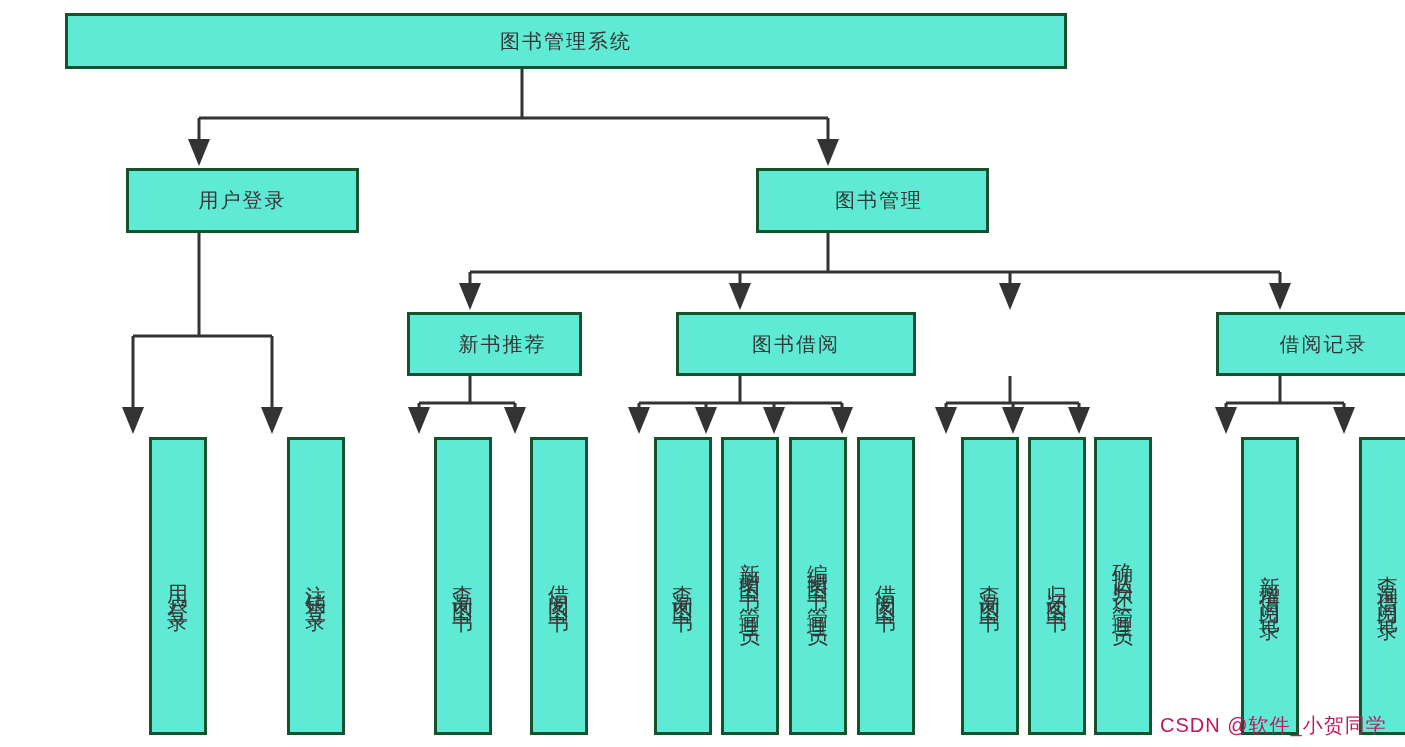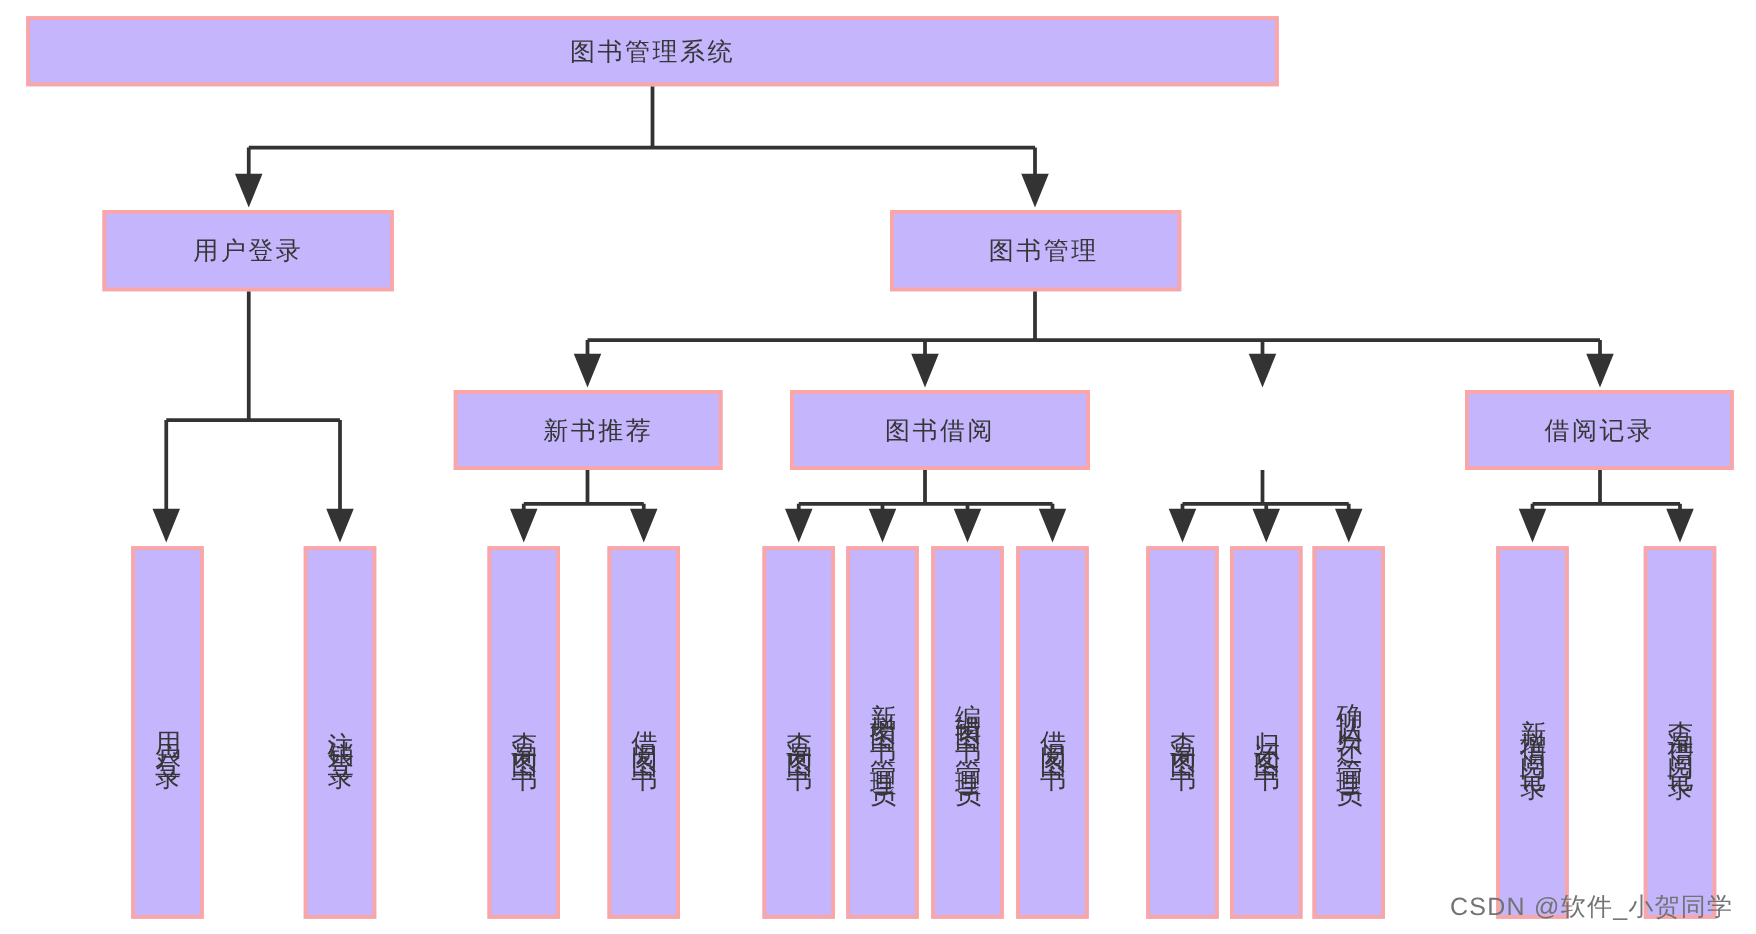--- a/index.html
+++ b/index.html
@@ -8,44 +8,45 @@
     width: 1405px;
     height: 747px;
     background: #ffffff;
     font-family: "Liberation Sans", "DejaVu Sans", sans-serif;
     overflow: hidden;
   }
   #wires { position: absolute; left: 0; top: 0; width: 1405px; height: 747px; }
   .node {
     position: absolute;
     box-sizing: border-box;
-    border: 3px solid #fca5a5;
-    background: #c4b5fd;
+    border: 3px solid #14532d;
+    background: #5eead4;
     display: flex;
     align-items: center;
     justify-content: center;
     color: #363636;
     font-size: 20px;
     letter-spacing: 2px;
     white-space: nowrap;
+    margin-left: 44px;
   }
   .leaf { letter-spacing: 0; }
   .leaf span {
     writing-mode: vertical-rl;
     text-orientation: mixed;
     font-size: 21px;
     letter-spacing: 9px;
     line-height: 1;
   }
   #watermark {
     position: absolute;
     left: 1160px;
     top: 712px;
     font-size: 20px;
-    color: #737373;
+    color: #be185d;
     letter-spacing: 1px;
     white-space: nowrap;
   }
 </style>
 </head>
 <body>
 
 <div id="canvas">
 
   <svg id="wires" viewBox="0 0 1405 747" xmlns="http://www.w3.org/2000/svg" aria-hidden="true">
@@ -72,21 +73,21 @@
       M639 434 l-11 -27 h22 Z  M706 434 l-11 -27 h22 Z  M774 434 l-11 -27 h22 Z  M842 434 l-11 -27 h22 Z
       M946 434 l-11 -27 h22 Z  M1013 434 l-11 -27 h22 Z  M1079 434 l-11 -27 h22 Z
       M1226 434 l-11 -27 h22 Z M1344 434 l-11 -27 h22 Z"></path>
   </svg>
 
   <div class="node" style="left:21px; top:13px; width:1002px; height:56px;">图书管理系统</div>
 
   <div class="node" style="left:82px; top:168px; width:233px; height:65px;">用户登录</div>
   <div class="node" style="left:712px; top:168px; width:233px; height:65px;padding-left:13px;">图书管理</div>
 
-  <div class="node" style="left:363px; top:312px; width:215px; height:64px;padding-left:16px;">新书推荐</div>
+  <div class="node" style="left:363px; top:312px; width:175px; height:64px;padding-left:16px;">新书推荐</div>
   <div class="node" style="left:632px; top:312px; width:240px; height:64px;">图书借阅</div>
   <div class="node" style="left:1172px; top:312px; width:215px; height:64px;text-align:right;">借阅记录</div>
 
   <div class="node leaf" style="left:105px; top:437px; width:58px; height:298px;">
     <span>用户登录</span>
     </div>
   <div class="node leaf" style="left:243px; top:437px; width:58px; height:298px;">
     <span>注销登录</span>
     </div>
 

